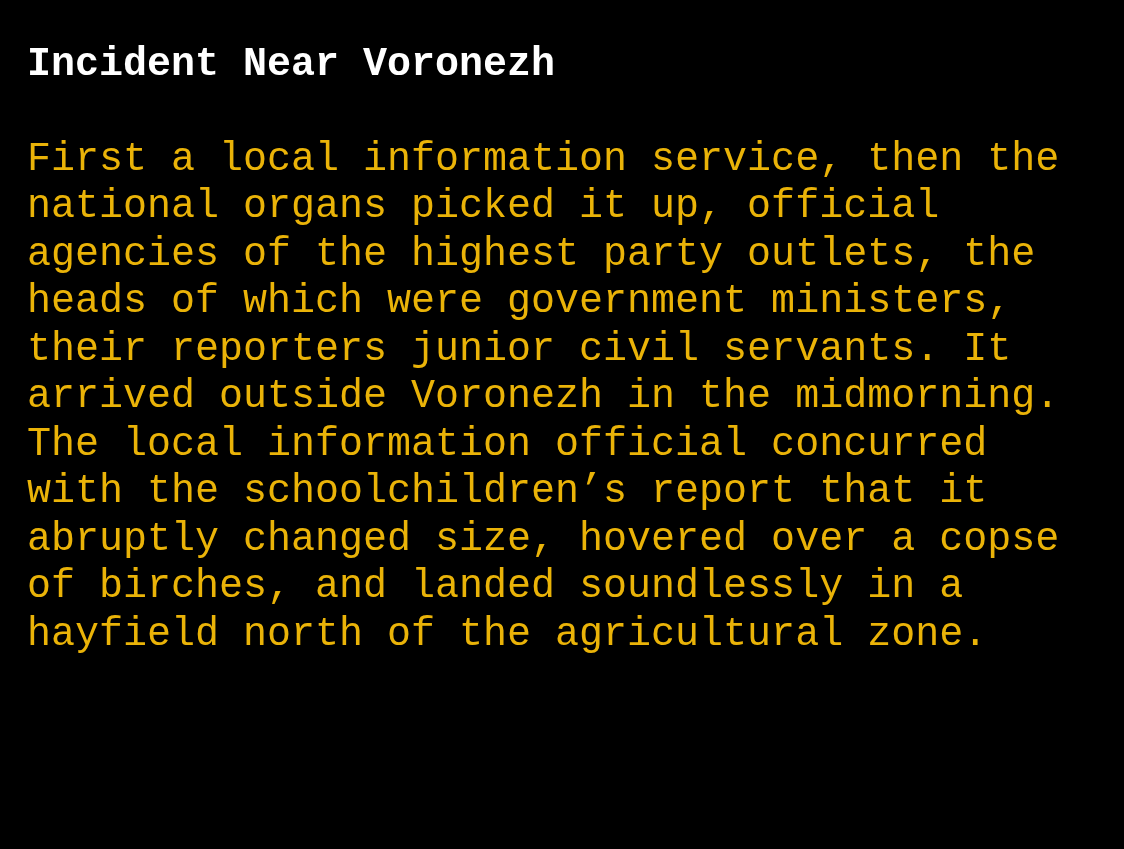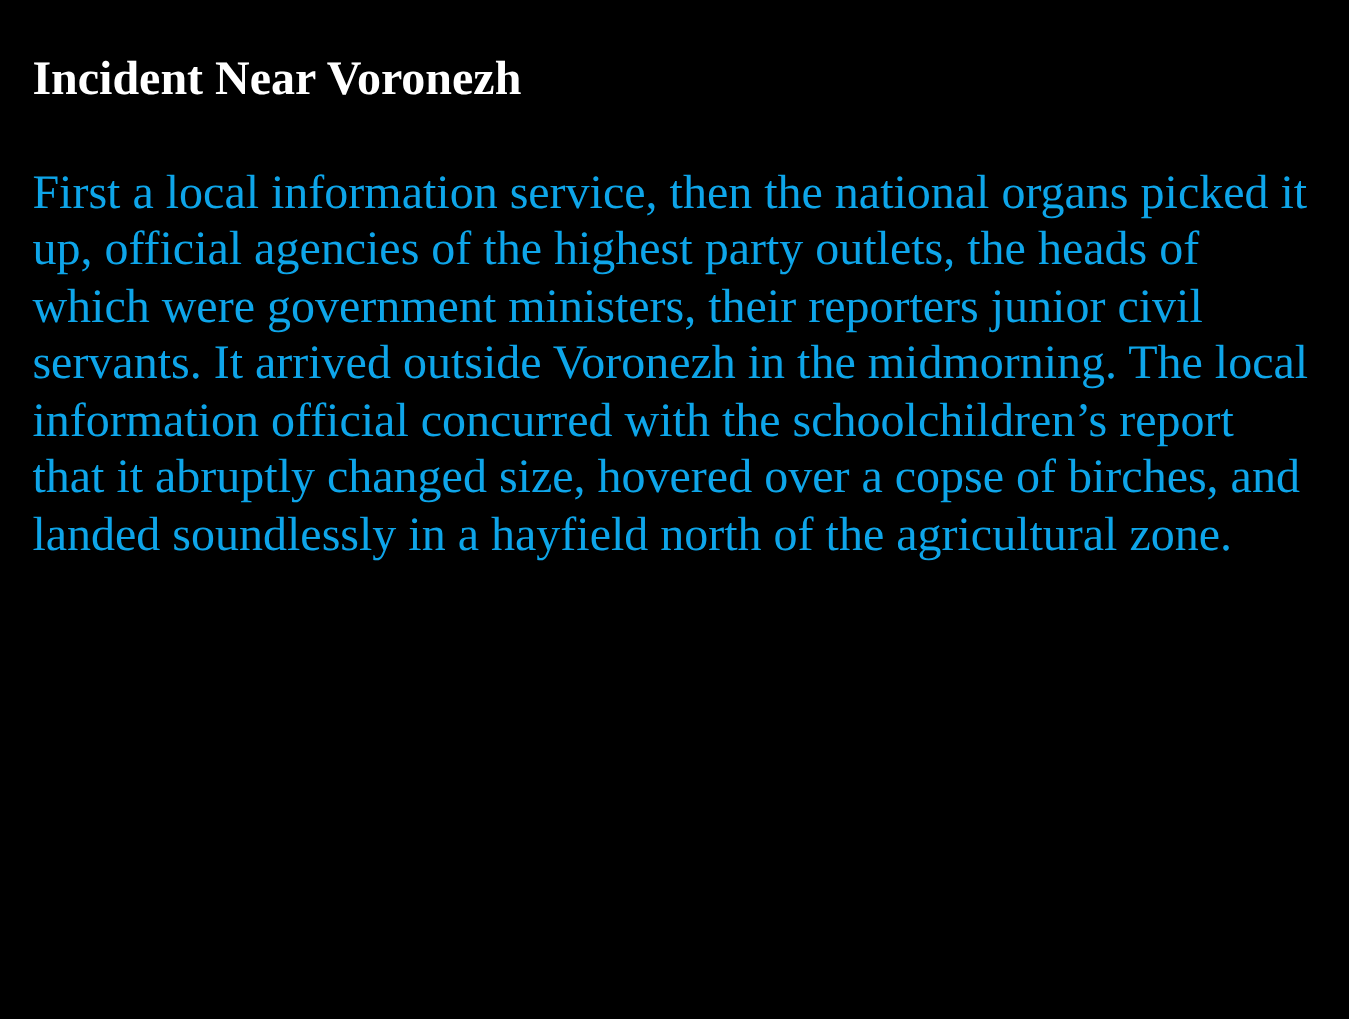--- a/index.html
+++ b/index.html
@@ -12,34 +12,34 @@
     background: #000000;
     overflow: hidden;
   }
   .page {
     box-sizing: border-box;
     width: 1124px;
     height: 680px;
     padding: 41px 26px 0 27px;
     background: #000000;
     color: #ffffff;
-    font-family: Liberation Serif, serif;
+    font-family: Liberation Mono, monospace;
     font-size: 40px;
     line-height: 47.5px;
   }
   .doc-title {
     margin: 0 0 47px 0;
     font-size: 40px;
     font-weight: bold;
     line-height: 47.5px;
     color: #ffffff;
   }
   .doc-paragraph {
     margin: 0 0 53px 0;
-    color: #0ea5e9;
+    color: #eab308;
   }
 </style>
 </head>
 <body>
 
 <div class="page">
   <h1 class="doc-title">Incident Near Voronezh</h1>
 
   <p class="doc-paragraph">First a local information service, then the national organs picked it up, official agencies of the highest party outlets, the heads of which were government ministers, their reporters junior civil servants. It arrived outside Voronezh in the midmorning. The local information official concurred with the schoolchildren’s report that it abruptly changed size, hovered over a copse of birches, and landed soundlessly in a hayfield north of the agricultural zone.</p>
 

